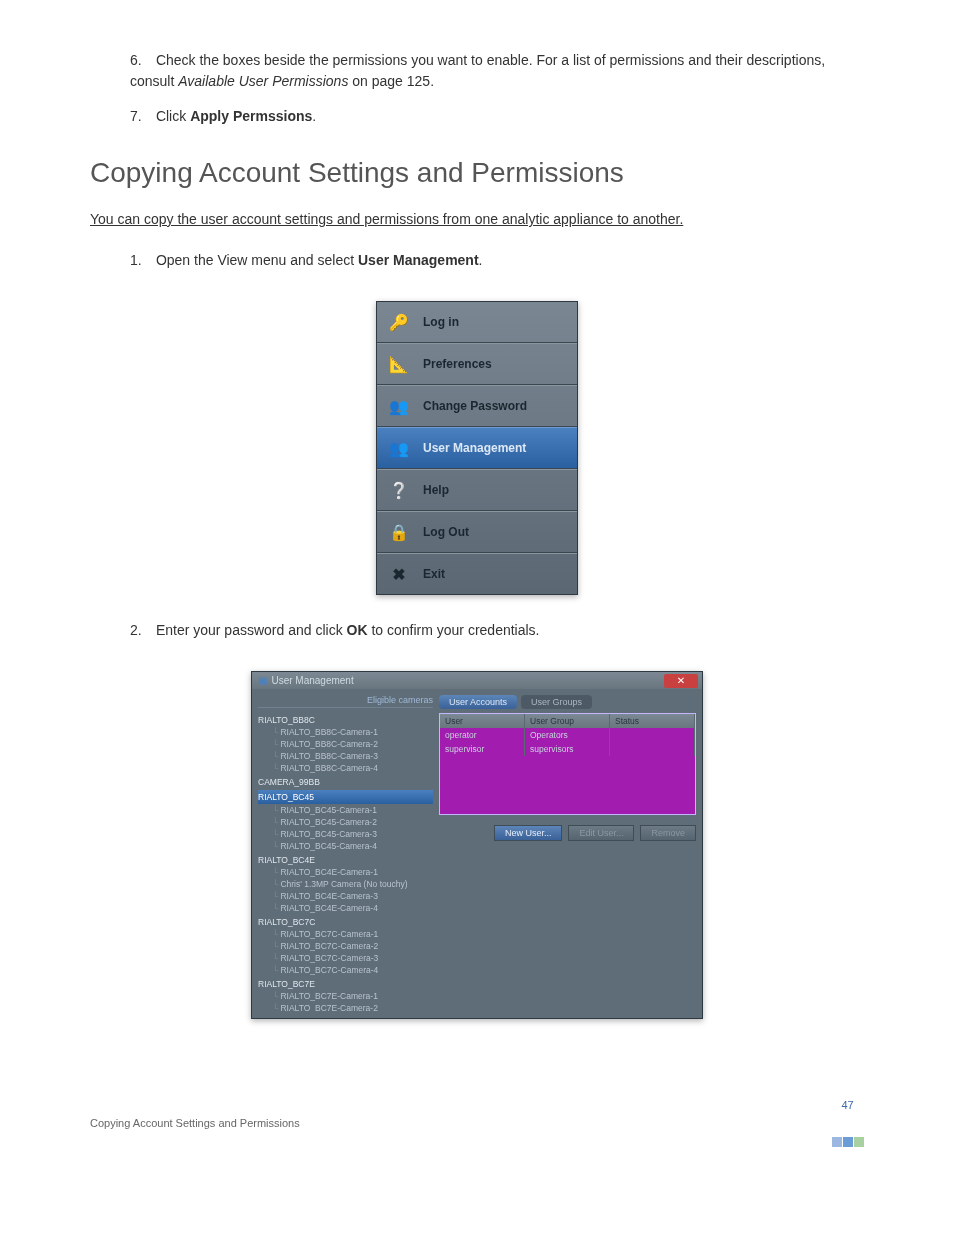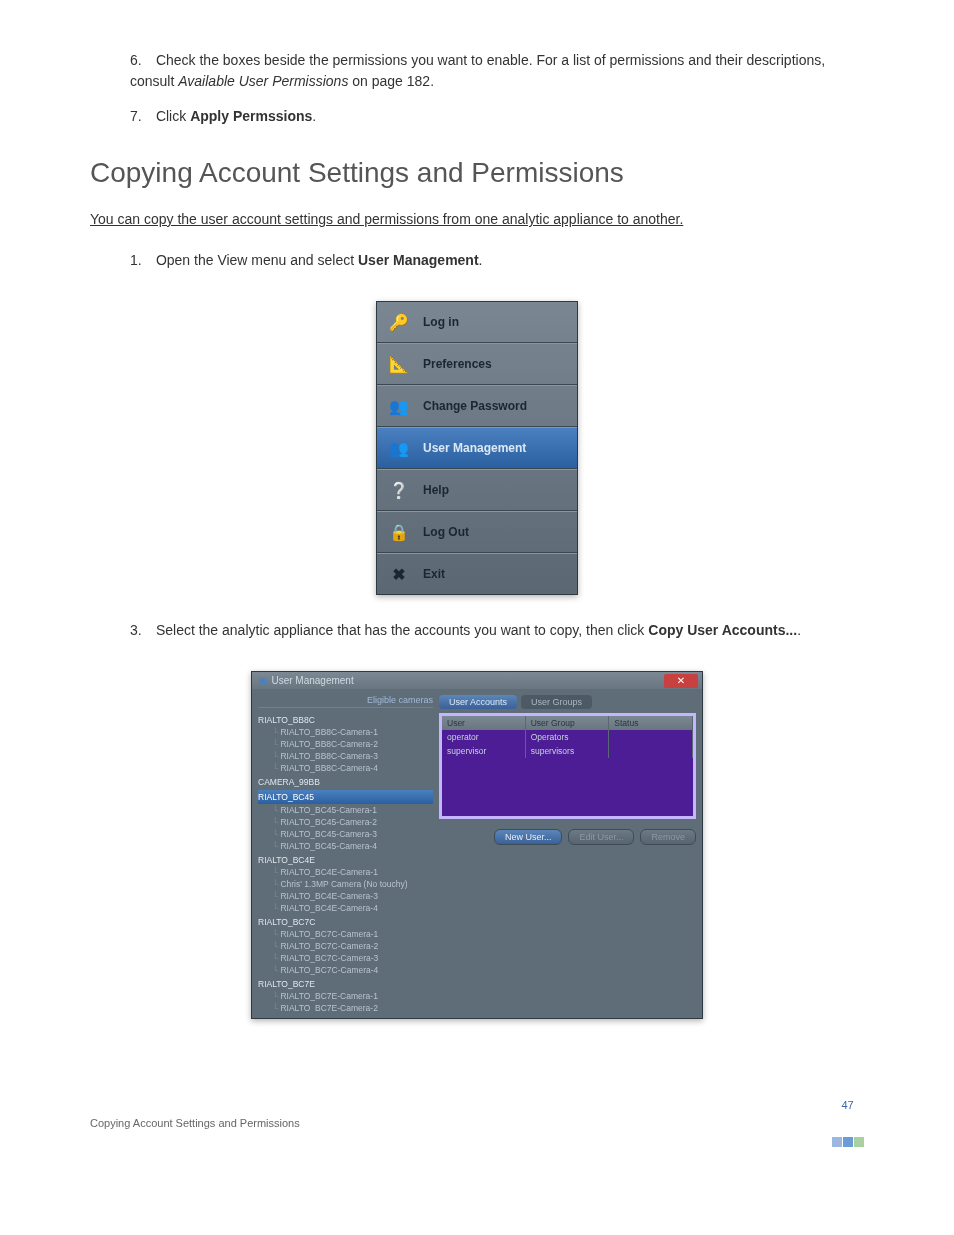--- a/index.html
+++ b/index.html
@@ -124,30 +124,30 @@
   .tab.inactive { background: #4d5a65; color: #aab6c0; }
 
   .grid-head, .grid-row { display: flex; }
   .grid-head {
     background: linear-gradient(#7b8994, #69767f);
     font-size: 8.5px;
     color: #2a343d;
   }
   .gcell { flex: 1; padding: 2px 5px; border-right: 1px solid #5a6871; }
   .grid-row { font-size: 8.5px; color: #c8d2dc; }
-  .grid-body { background: #4c1d95; min-height: 100px; border: 3px solid #c4b5fd; }
+  .grid-body { background: #a21caf; min-height: 100px; border: 1px solid #c4b5fd; }
 
   .btn-row { display: flex; gap: 6px; justify-content: flex-end; margin-top: 10px; }
   .btn {
     background: linear-gradient(#6c7a86, #56646f);
     border: 1px solid #3f4c56;
     padding: 2px 10px;
     font-size: 9px;
     color: #cdd7e0;
-    border-radius: 6px;
+    border-radius: 0;
   }
   .btn.primary { background: linear-gradient(#5c85b8, #3a6198); color: #e6eefa; }
   .btn.dim { color: #8c98a3; text-align: right; }
 
   .dlg-footer {
     display: flex;
     justify-content: space-between;
     padding: 6px 8px 8px 8px;
   }
 
@@ -162,21 +162,21 @@
   .foot-right { display: flex; align-items: center; gap: 26px; color: #3a6aa8; flex-direction: column; }
   .foot-logo { display: flex; }
   .foot-logo span { width: 10px; height: 10px; margin-left: 1px; }
 </style>
 </head>
 <body>
 
 <div class="step-list">
   <div class="step-item">
     <span class="step-num">6.</span>
-    <span>Check the boxes beside the permissions you want to enable. For a list of permissions and their descriptions, consult </span><span class="italic">Available User Permissions</span><span> on page 182.</span>
+    <span>Check the boxes beside the permissions you want to enable. For a list of permissions and their descriptions, consult </span><span class="italic">Available User Permissions</span><span> on page 125.</span>
   </div>
   <div class="step-item">
     <span class="step-num">7.</span>
     <span>Click </span><span class="bold">Apply Permssions</span><span>.</span>
   </div>
 </div>
 
 <h2 class="section-title">Copying Account Settings and Permissions</h2>
 
 <p class="intro">You can copy the user account settings and permissions from one analytic appliance to another.</p>
@@ -214,22 +214,22 @@
       <span>Log Out</span>
     </div>
     <div class="menu-item">
       <span class="menu-icon">✖</span>
       <span>Exit</span>
     </div>
   </div>
 
 <div class="step-list">
   <div class="step-item">
-    <span class="step-num">3.</span>
-    <span>Select the analytic appliance that has the accounts you want to copy, then click </span><span class="bold">Copy User Accounts...</span><span>.</span>
+    <span class="step-num">2.</span>
+    <span>Enter your password and click </span><span class="bold">OK</span><span> to confirm your credentials.</span>
   </div>
 </div>
 
 <div class="dialog">
   <div class="dlg-title">
     <span style="margin-right:4px;color:#4a80c0">▣</span>
     <span>User Management</span>
     <span class="close-x">✕</span>
   </div>
   <div class="dlg-body">

